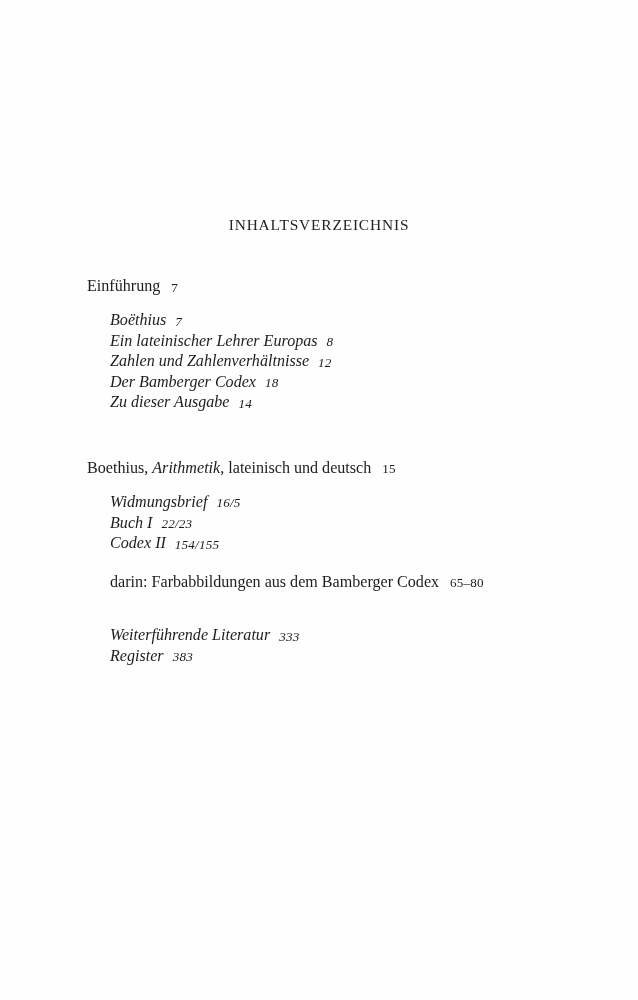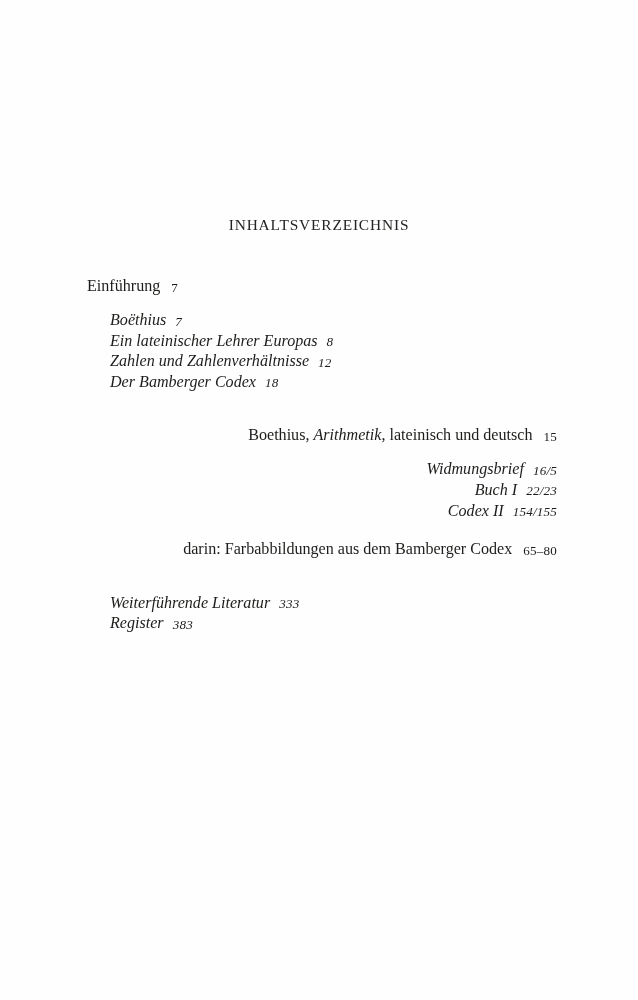--- a/index.html
+++ b/index.html
@@ -125,24 +125,27 @@
         </li>
         <li>
           <span>Ein lateinischer Lehrer Europas</span><span class="gap-sm"></span><span class="pg">8</span>
         </li>
         <li>
           <span>Zahlen und Zahlenverhältnisse</span><span class="gap-sm"></span><span class="pg">12</span>
         </li>
         <li>
           <span>Der Bamberger Codex</span><span class="gap-sm"></span><span class="pg">18</span>
         </li>
+        <li>
+          <span>Zu dieser Ausgabe</span><span class="gap-sm"></span><span class="pg">14</span>
+        </li>
       </ul>
     </div>
 
-    <div class="group" style="margin-top:33px;text-align:right;">
+    <div class="group" style="margin-top:45px;">
       <div class="entry-main">
         <span>Boethius, </span><span class="ital">Arithmetik</span><span>, lateinisch und deutsch</span><span class="gap-md"></span><span class="pg">15</span>
       </div>
       <ul class="sub-list">
         <li>
           <span>Widmungsbrief</span><span class="gap-sm"></span><span class="pg">16/5</span>
         </li>
         <li>
           <span>Buch I</span><span class="gap-sm"></span><span class="pg">22/23</span>
         </li>

